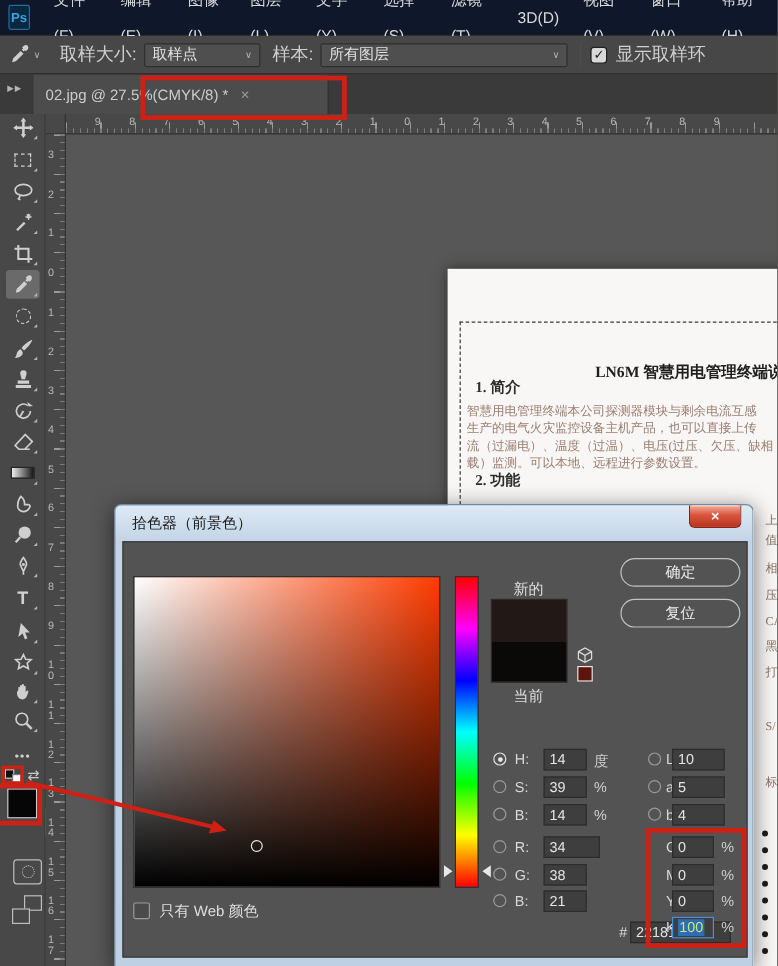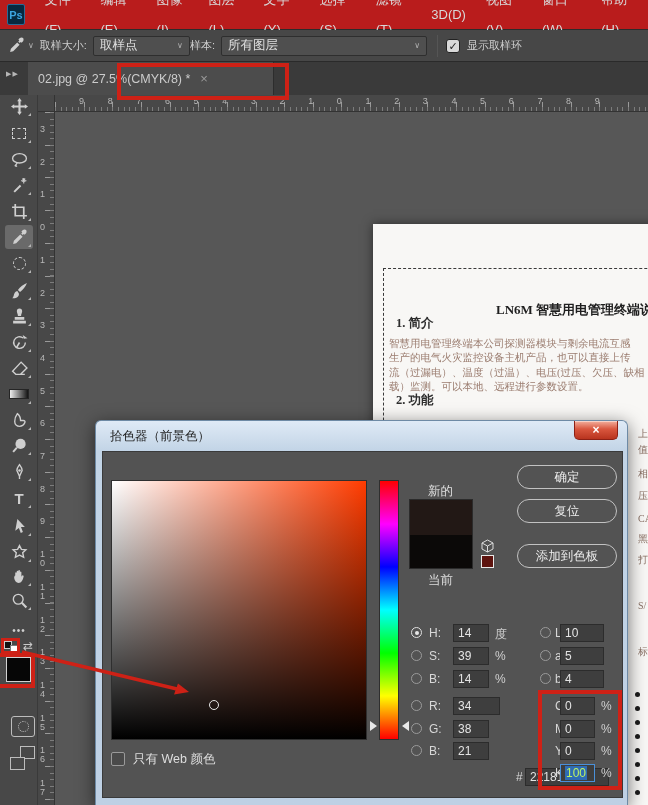--- a/index.html
+++ b/index.html
@@ -2,32 +2,32 @@
 <html><head>
 <meta charset="utf-8">
 <style>
   html,body{margin:0;padding:0;background:#2a2a2a;}
   #screen{position:relative;width:648px;height:805px;overflow:hidden;
     font-family:"Liberation Sans","DejaVu Sans",sans-serif;background:#575757;
     -webkit-font-smoothing:antialiased;}
   #screen *{box-sizing:border-box;}
 
   
-  .menubar{position:absolute;left:0;top:0;width:648px;height:30px;background:#b91c1c;
+  .menubar{position:absolute;left:0;top:0;width:648px;height:30px;background:#0f172a;
     border-bottom:1px solid #2c2c2c;display:flex;align-items:center;gap:0;z-index:4;}
   .ps-logo{width:21px;height:21px;margin:0 10px 0 7px;background:#062940;color:#3ca4e0;
     border:1px solid #2b6a96;border-radius:2px;font-size:11px;font-weight:bold;
     display:flex;align-items:center;justify-content:center;}
   .menu-item{color:#d8d8d8;font-size:13px;padding:0 10px;line-height:30px;cursor:default;}
   .optionsbar{position:absolute;left:0;top:30px;width:648px;height:32px;background:#474747;
     border-bottom:1px solid #2a2a2a;display:flex;align-items:center;z-index:4;}
   .tool-thumb{display:flex;align-items:center;margin:0 6px 0 8px;}
   .tool-thumb svg{width:17px;height:17px;}
   .chev{color:#b0b0b0;font-size:8px;margin-left:3px;}
-  .opt-label{color:#cfcfcf;font-size:11px;margin:0 6px 0 0;}
+  .opt-label{color:#cfcfcf;font-size:15px;margin:0 6px 0 10px;}
   .opt-select{height:20px;background:#4f4f4f;border:1px solid #2e2e2e;border-radius:2px;
     color:#e0e0e0;font-size:12.5px;display:flex;align-items:center;padding:0 6px;}
   .opt-select .sel-text{flex:1;}
   .opt-select .chev{margin-left:8px;}
   .opt-divider{width:1px;height:22px;background:#333;border-right:1px solid #555;margin:0 8px 0 10px;}
   .opt-check{width:14px;height:14px;background:#d8d8d8;border-radius:3px;border:1px solid #222;
     color:#222;font-size:11px;font-weight:bold;line-height:12px;text-align:center;margin-right:7px;}
 
   
   .tabbar{position:absolute;left:0;top:62px;width:648px;height:33px;background:#3a3a3a;z-index:3;}
@@ -450,21 +450,20 @@
       </div>
       <div class="lab-current">当前</div>
       <svg class="gamut-cube" width="15" height="14" viewBox="0 0 15 14">
         <path d="M7.5 1 13 4v6l-5.5 3L2 10V4z" fill="none" stroke="#dedede" stroke-width="1"></path>
         <path d="M2 4l5.5 3L13 4M7.5 7v6" fill="none" stroke="#dedede" stroke-width="1"></path>
       </svg>
       <div class="gamut-swatch"></div>
 
       <div class="dlg-btn" style="top:13px">确定</div>
       <div class="dlg-btn" style="top:47px">复位</div>
-      <div class="dlg-btn" style="top:92px">添加到色板</div>
 
       <div class="frow" style="left:308px;top:172px">
         <span class="radio on" style="left:0"></span>
         <span class="flabel" style="left:18px">H:</span>
         <div class="fld" style="left:42px;width:36px"><span>14</span></div>
         <span class="funit" style="left:84px">度</span>
       </div>
       <div class="frow" style="left:308px;top:195px">
         <span class="radio" style="left:0"></span>
         <span class="flabel" style="left:18px">S:</span>

